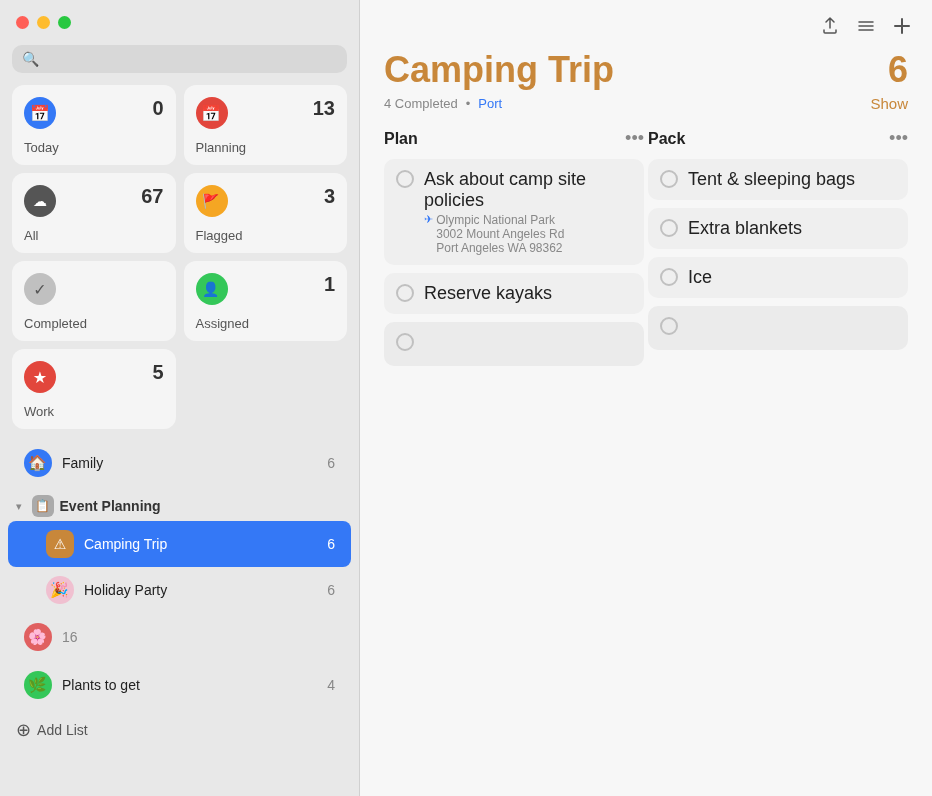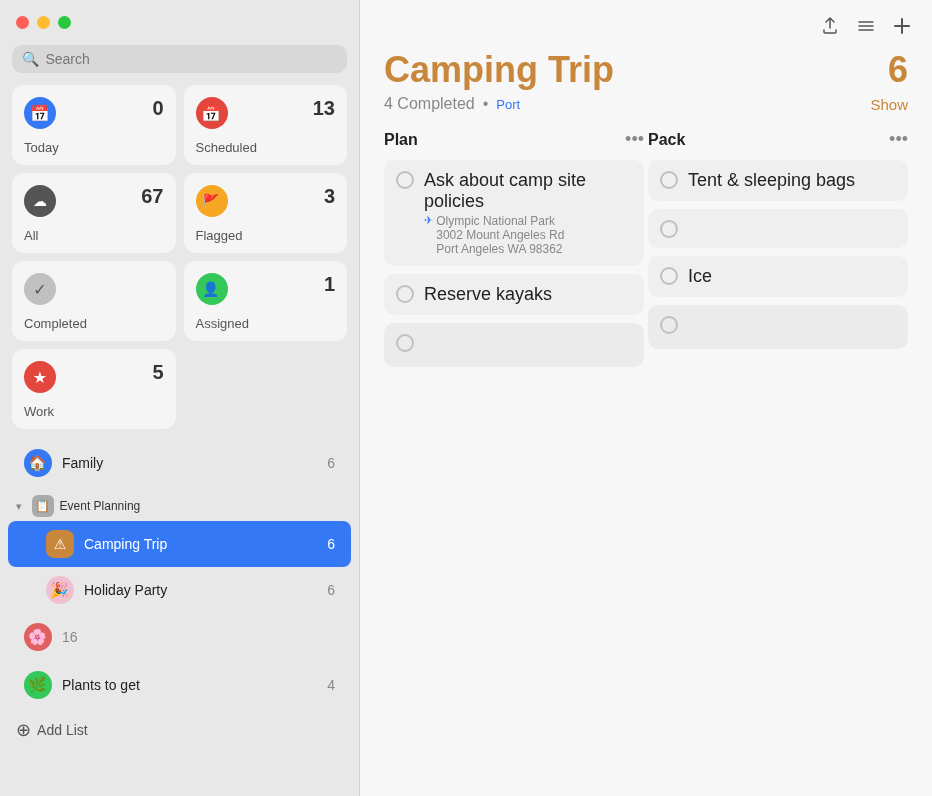--- a/index.html
+++ b/index.html
@@ -170,22 +170,22 @@
       height: 22px;
       background: #bbb;
       border-radius: 5px;
       display: flex;
       align-items: center;
       justify-content: center;
       font-size: 12px;
       color: white;
     }
     .group-header-label {
-      font-size: 12px;
-      font-weight: 400;
+      font-size: 14px;
+      font-weight: 700;
       color: #333;
       text-align: right;
     }
     .chevron {
       font-size: 11px;
       color: #888;
       margin-right: 4px;
     }
 
     .sublist-item {
@@ -260,21 +260,21 @@
       color: #c8873a;
     }
 
     .completed-row {
       display: flex;
       align-items: center;
       gap: 8px;
       margin-bottom: 16px;
     }
     .completed-text {
-      font-size: 16px;
+      font-size: 13px;
       color: #888;
     }
     .clear-link {
       font-size: 13px;
       color: #3478f6;
       cursor: pointer;
     }
     .show-link {
       font-size: 15px;
       color: #c8873a;
@@ -362,39 +362,38 @@
 <div class="sidebar">
 
   <div class="traffic-lights">
     <div class="traffic-light red"></div>
     <div class="traffic-light yellow"></div>
     <div class="traffic-light green"></div>
   </div>
 
   <div class="search-bar">
     <span class="search-icon-char">🔍</span>
-    <input type="text" placeholder="Search" style="">
   </div>
 
   <div class="smart-grid">
 
     <div class="smart-card">
       <div class="smart-card-top">
         <div class="smart-card-icon icon-blue">📅</div>
         <span class="smart-card-count">0</span>
       </div>
       <span class="smart-card-label">Today</span>
     </div>
 
     <div class="smart-card">
       <div class="smart-card-top">
         <div class="smart-card-icon icon-red">📅</div>
         <span class="smart-card-count">13</span>
       </div>
-      <span class="smart-card-label">Scheduled</span>
+      <span class="smart-card-label">Planning</span>
     </div>
 
     <div class="smart-card">
       <div class="smart-card-top">
         <div class="smart-card-icon icon-dark" style="font-size:14px;">☁</div>
         <span class="smart-card-count">67</span>
       </div>
       <span class="smart-card-label">All</span>
     </div>
 
@@ -556,20 +555,23 @@
 
         <div class="task-card">
           <div class="task-checkbox"></div>
           <div class="task-content">
             <div class="task-title">Tent &amp; sleeping bags</div>
           </div>
         </div>
 
         <div class="task-card">
           <div class="task-checkbox"></div>
+          <div class="task-content">
+            <div class="task-title">Extra blankets</div>
+          </div>
         </div>
 
 
         <div class="task-card">
           <div class="task-checkbox"></div>
           <div class="task-content">
             <div class="task-title">Ice</div>
           </div>
         </div>
 

